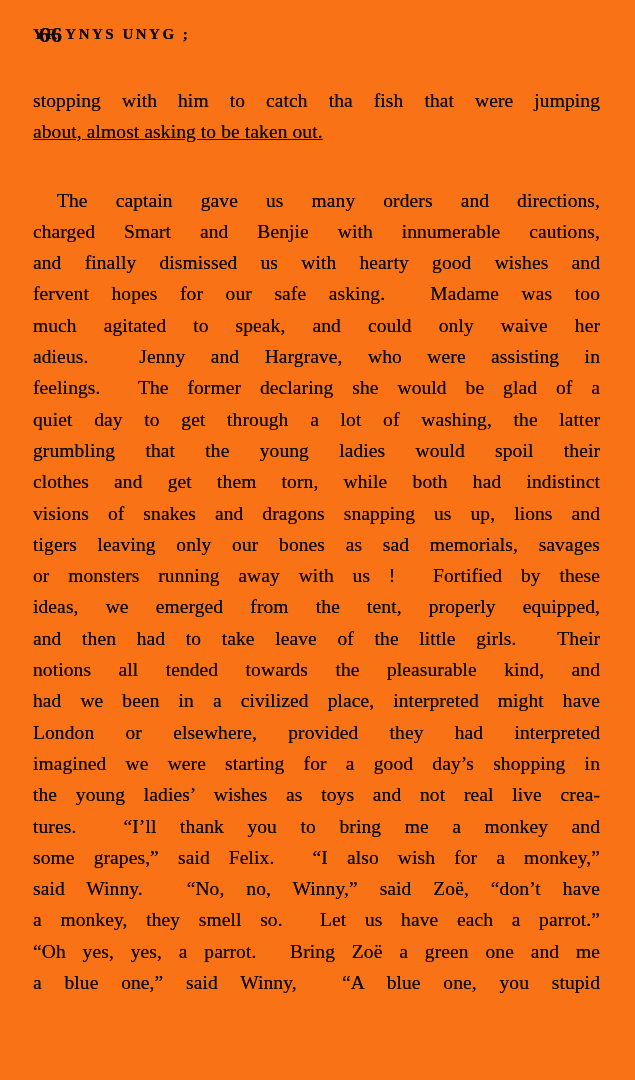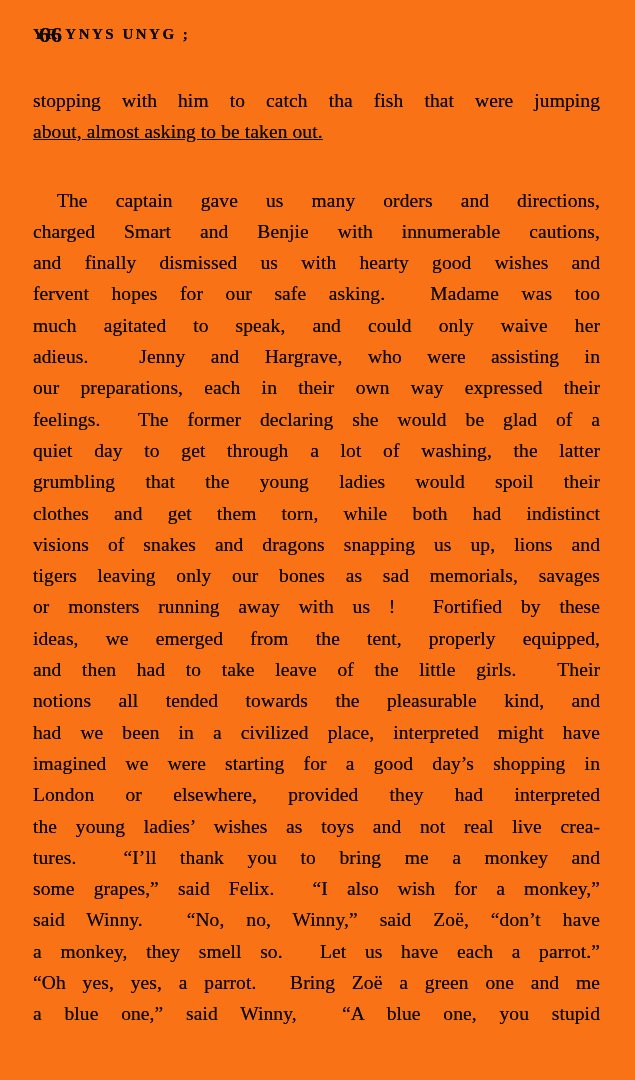--- a/index.html
+++ b/index.html
@@ -86,34 +86,33 @@
         <div class="line">stopping with him to catch tha fish that were jumping</div>
         <div class="line last-left">about, almost asking to be taken out.</div>
       </div>
       <div class="paragraph indented">
         <div class="line">The captain gave us many orders and directions,</div>
         <div class="line">charged Smart and Benjie with innumerable cautions,</div>
         <div class="line">and finally dismissed us with hearty good wishes and</div>
         <div class="line">fervent hopes for our safe asking.  Madame was too</div>
         <div class="line">much agitated to speak, and could only waive her</div>
         <div class="line">adieus.  Jenny and Hargrave, who were assisting in</div>
-        <div class="line">our preparations, each in their own way expressed their</div>
         <div class="line">feelings.  The former declaring she would be glad of a</div>
         <div class="line">quiet day to get through a lot of washing, the latter</div>
         <div class="line">grumbling that the young ladies would spoil their</div>
         <div class="line">clothes and get them torn, while both had indistinct</div>
         <div class="line">visions of snakes and dragons snapping us up, lions and</div>
         <div class="line">tigers leaving only our bones as sad memorials, savages</div>
         <div class="line">or monsters running away with us !  Fortified by these</div>
         <div class="line">ideas, we emerged from the tent, properly equipped,</div>
         <div class="line">and then had to take leave of the little girls.  Their</div>
         <div class="line">notions all tended towards the pleasurable kind, and</div>
         <div class="line">had we been in a civilized place, interpreted might have</div>
+        <div class="line">London or elsewhere, provided they had interpreted</div>
         <div class="line">imagined we were starting for a good day’s shopping in</div>
-        <div class="line">London or elsewhere, provided they had interpreted</div>
         <div class="line">the young ladies’ wishes as toys and not real live crea-</div>
         <div class="line">tures.  “I’ll thank you to bring me a monkey and</div>
         <div class="line">some grapes,” said Felix.  “I also wish for a monkey,”</div>
         <div class="line">said Winny.  “No, no, Winny,” said Zoë, “don’t have</div>
         <div class="line">a monkey, they smell so.  Let us have each a parrot.”</div>
         <div class="line">“Oh yes, yes, a parrot.  Bring Zoë a green one and me</div>
         <div class="line">a blue one,” said Winny,  “A blue one, you stupid</div>
       </div>
     </main>
 </div>

